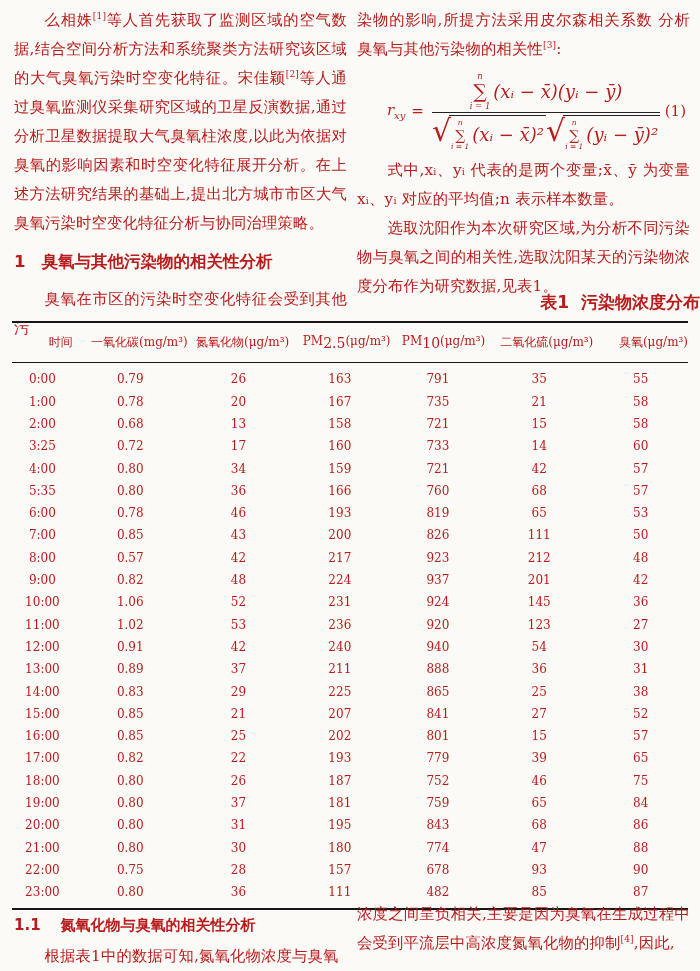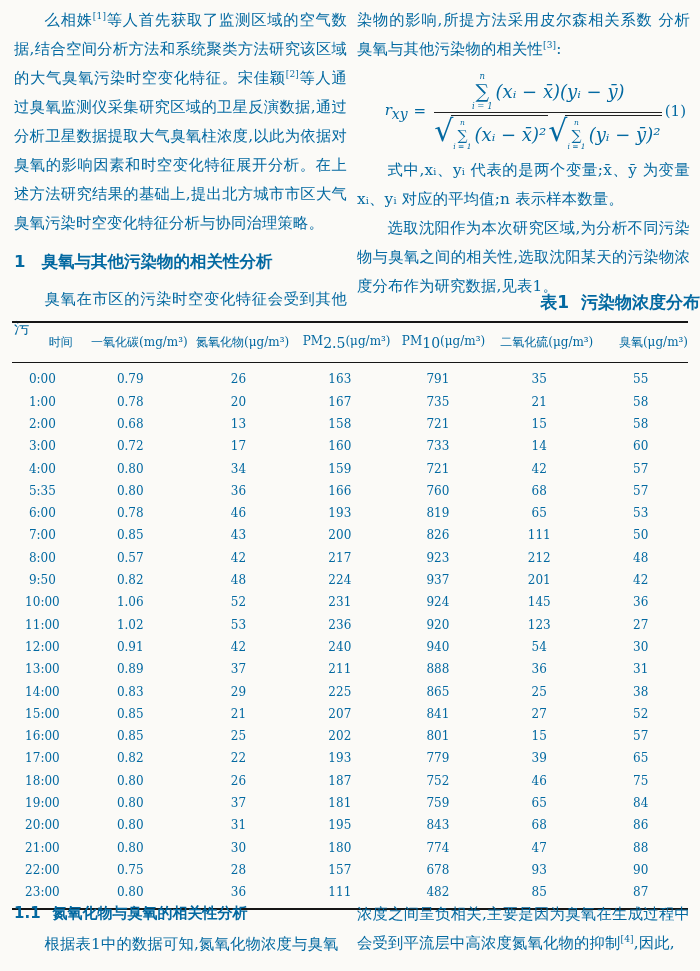--- a/index.html
+++ b/index.html
@@ -2,21 +2,21 @@
 <html><head>
 <meta charset="utf-8">
 <style>
   html,body{margin:0;padding:0;background:#e8e8e6;}
   #page{
     position:relative;
     width:700px;height:971px;
     margin:0 auto;
     background:#fbfaf7;
     font-family:"DejaVu Serif","Liberation Serif",serif;
-    color:#0369a1;
+    color:#b91c1c;
     overflow:hidden;
   }
   
   .col{position:absolute;width:333px;}
   #col-left{left:14px;top:6px;}
   #col-right{left:357px;top:6px;}
   .body-text{
     margin:0;
     font-size:15.3px;line-height:29px;
     text-align:justify;
@@ -25,35 +25,35 @@
   .indent{text-indent:2em;}
   sup.ref{font-size:9px;line-height:0;}
   
   .sec-heading{
     margin:12px 0 11px 0;
     font-family:"DejaVu Sans","Liberation Sans",sans-serif;
     font-weight:bold;font-size:16.5px;line-height:24px;
     display:flex;gap:16px;align-items:baseline;
   }
   .subsec-heading{
-    margin:0 0 4px 0;
+    margin:12px 0 4px 0;
     font-family:"DejaVu Sans","Liberation Sans",sans-serif;
     font-weight:bold;font-size:15px;line-height:26px;
-    display:flex;gap:12px;align-items:flex-end;
+    display:flex;gap:20px;align-items:flex-end;
   }
   
   #formula-block{
     position:relative;
     margin:8px 0 6px 0;
     height:78px;
     display:flex;align-items:center;justify-content:center;
   }
   .formula-body{display:flex;align-items:center;font-size:15px;font-style:italic;}
   .lhs{margin-right:6px;}
-  .lhs sub{font-size:14px;font-style:italic;}
+  .lhs sub{font-size:10px;font-style:italic;}
   .eq-sign{margin-right:8px;font-style:normal;}
   .frac{display:inline-flex;flex-direction:column;align-items:center;}
   .frac .num{display:inline-flex;align-items:center;padding:0 10px 2px 10px;}
   .frac .den{display:inline-flex;align-items:flex-start;border-top:1.4px solid #222;padding-top:2px;}
   .sum{display:inline-flex;flex-direction:column;align-items:center;line-height:1;margin-right:3px;font-style:normal;}
   .sum .lim{font-size:8.5px;font-style:italic;}
   .sum .sym{font-size:19px;padding:1px 0;}
   .sum.small .lim{font-size:7.5px;}
   .sum.small .sym{font-size:14px;}
   .expr{font-size:18px;white-space:nowrap;}
@@ -205,21 +205,21 @@
           <tr>
             <td>2:00</td>
             <td>0.68</td>
             <td>13</td>
             <td>158</td>
             <td>721</td>
             <td>15</td>
             <td>58</td>
           </tr>
           <tr>
-            <td>3:00</td>
+            <td>3:25</td>
             <td>0.72</td>
             <td>17</td>
             <td>160</td>
             <td>733</td>
             <td>14</td>
             <td>60</td>
           </tr>
           <tr>
             <td>4:00</td>
             <td>0.80</td>
@@ -259,21 +259,21 @@
           <tr>
             <td>8:00</td>
             <td>0.57</td>
             <td>42</td>
             <td>217</td>
             <td>923</td>
             <td>212</td>
             <td>48</td>
           </tr>
           <tr>
-            <td>9:50</td>
+            <td>9:00</td>
             <td>0.82</td>
             <td>48</td>
             <td>224</td>
             <td>937</td>
             <td>201</td>
             <td>42</td>
           </tr>
           <tr>
             <td>10:00</td>
             <td>1.06</td>

